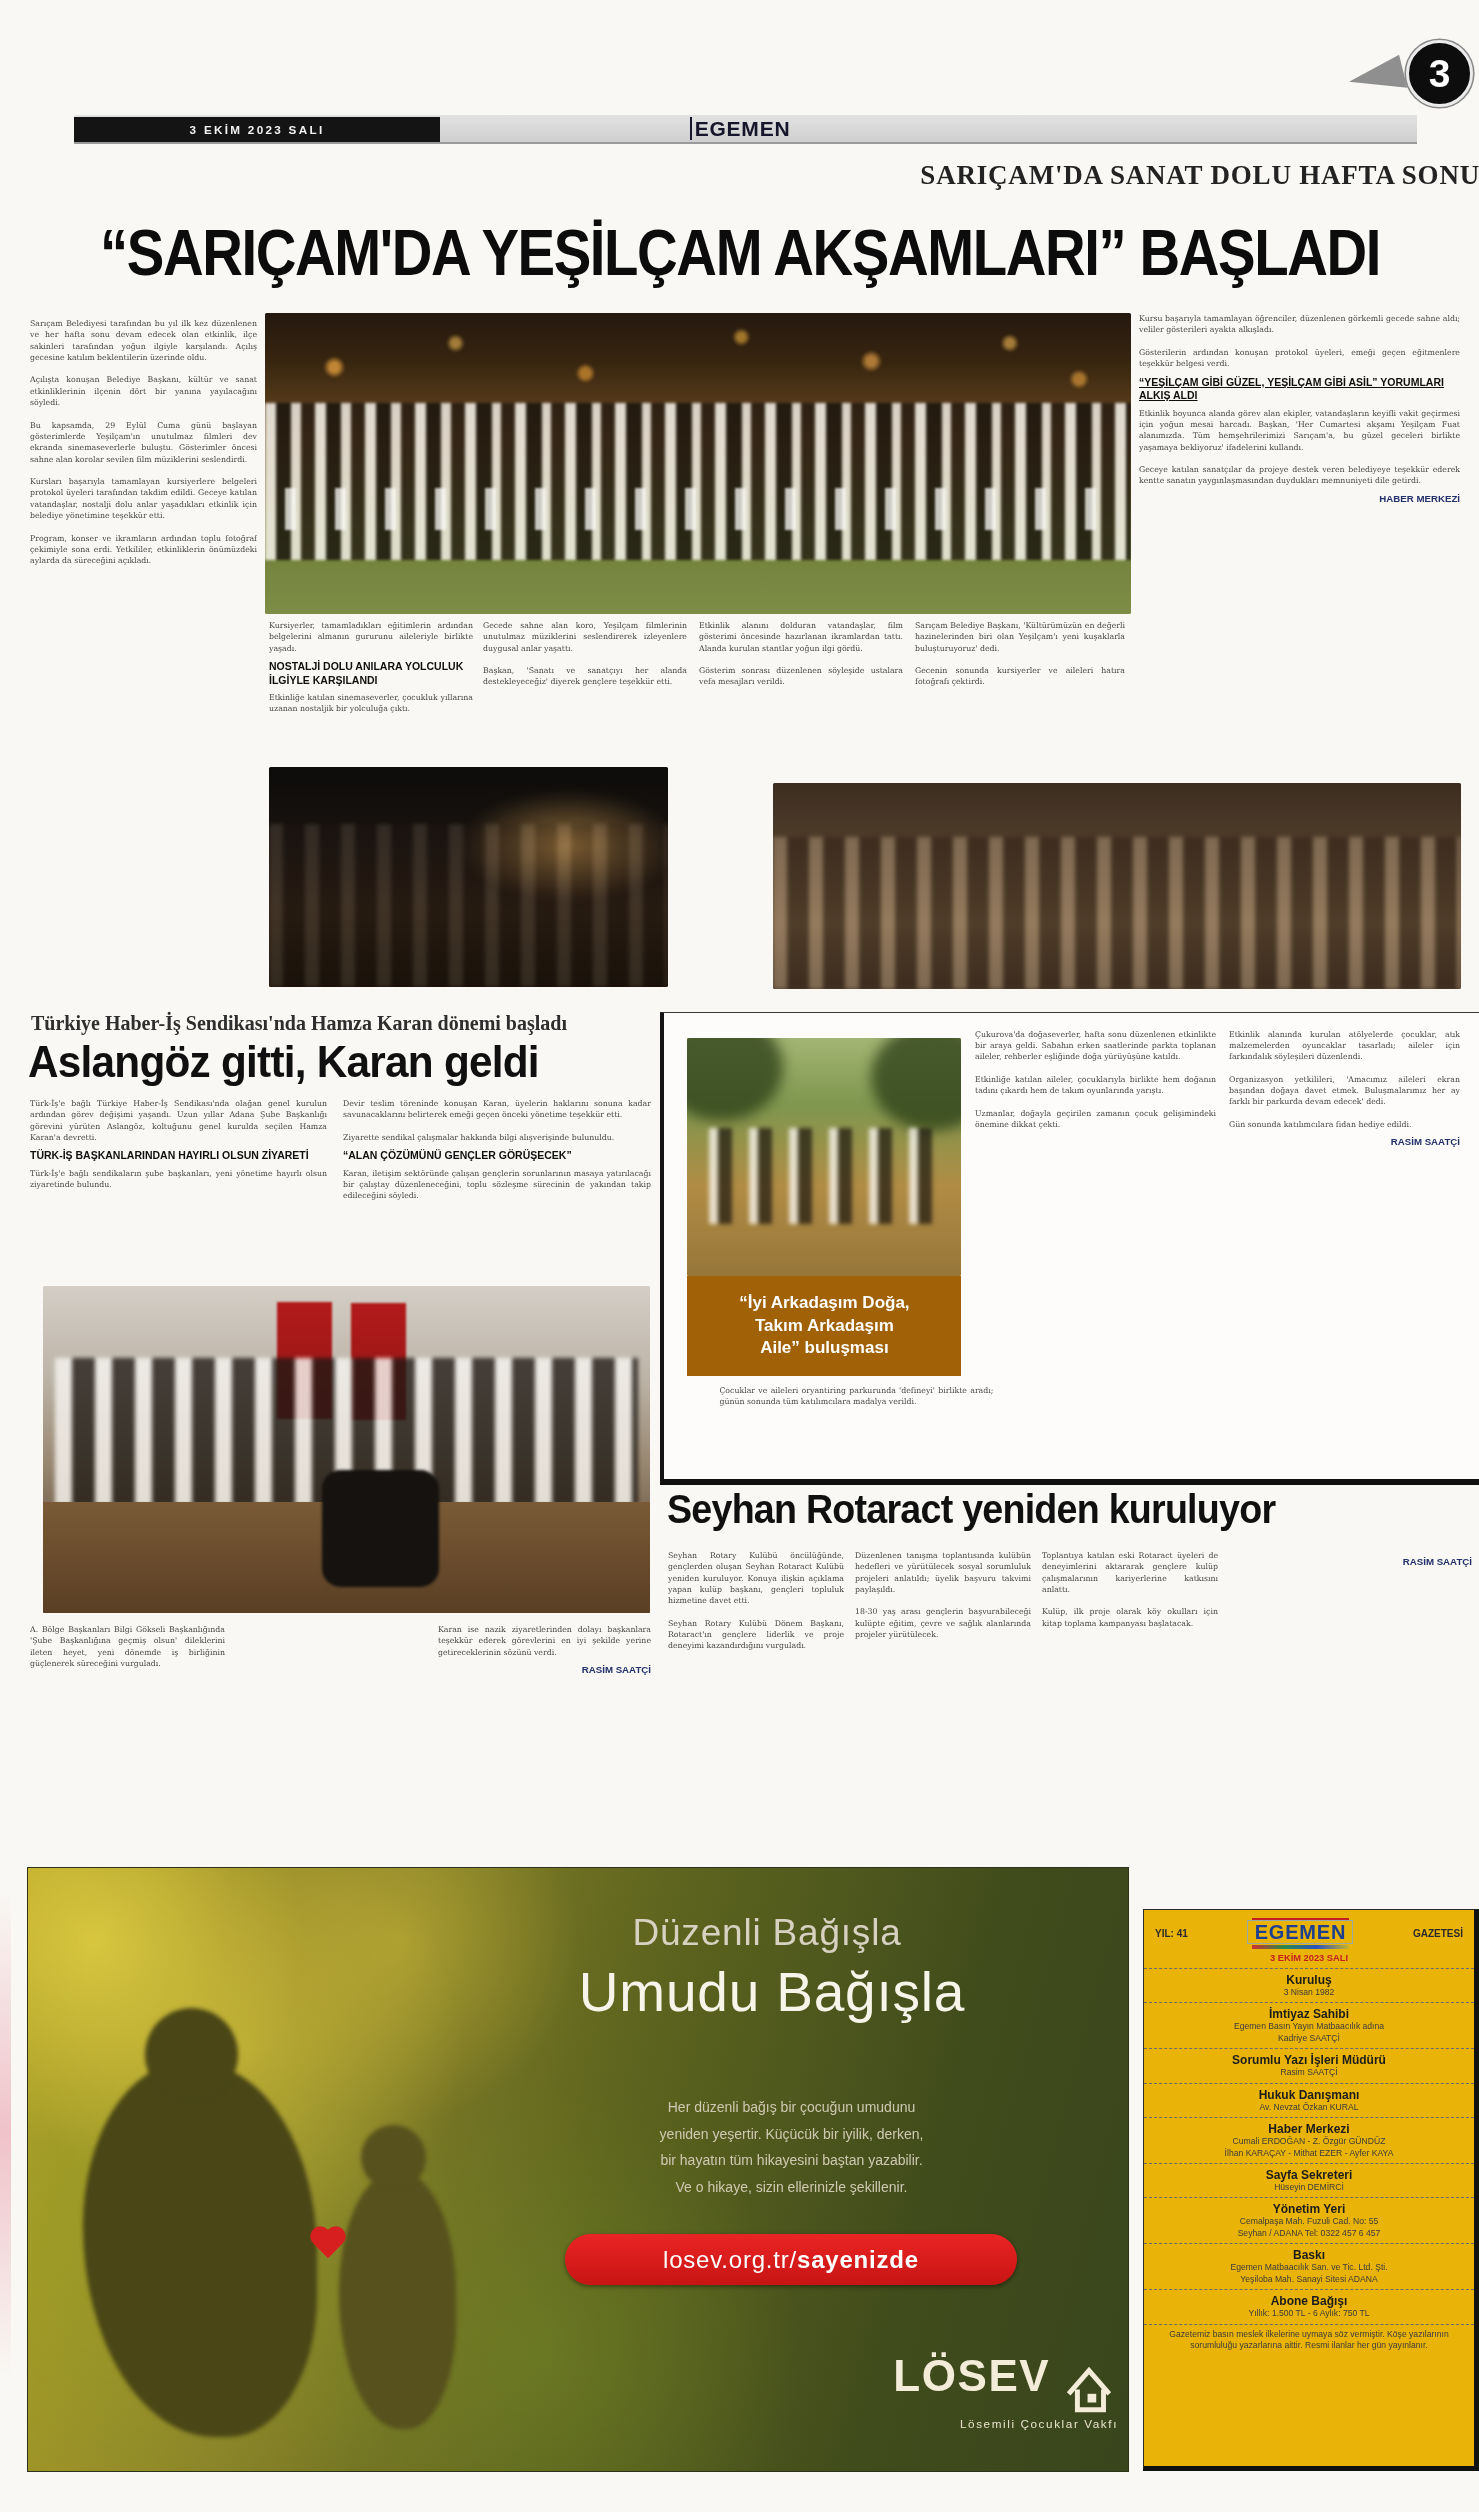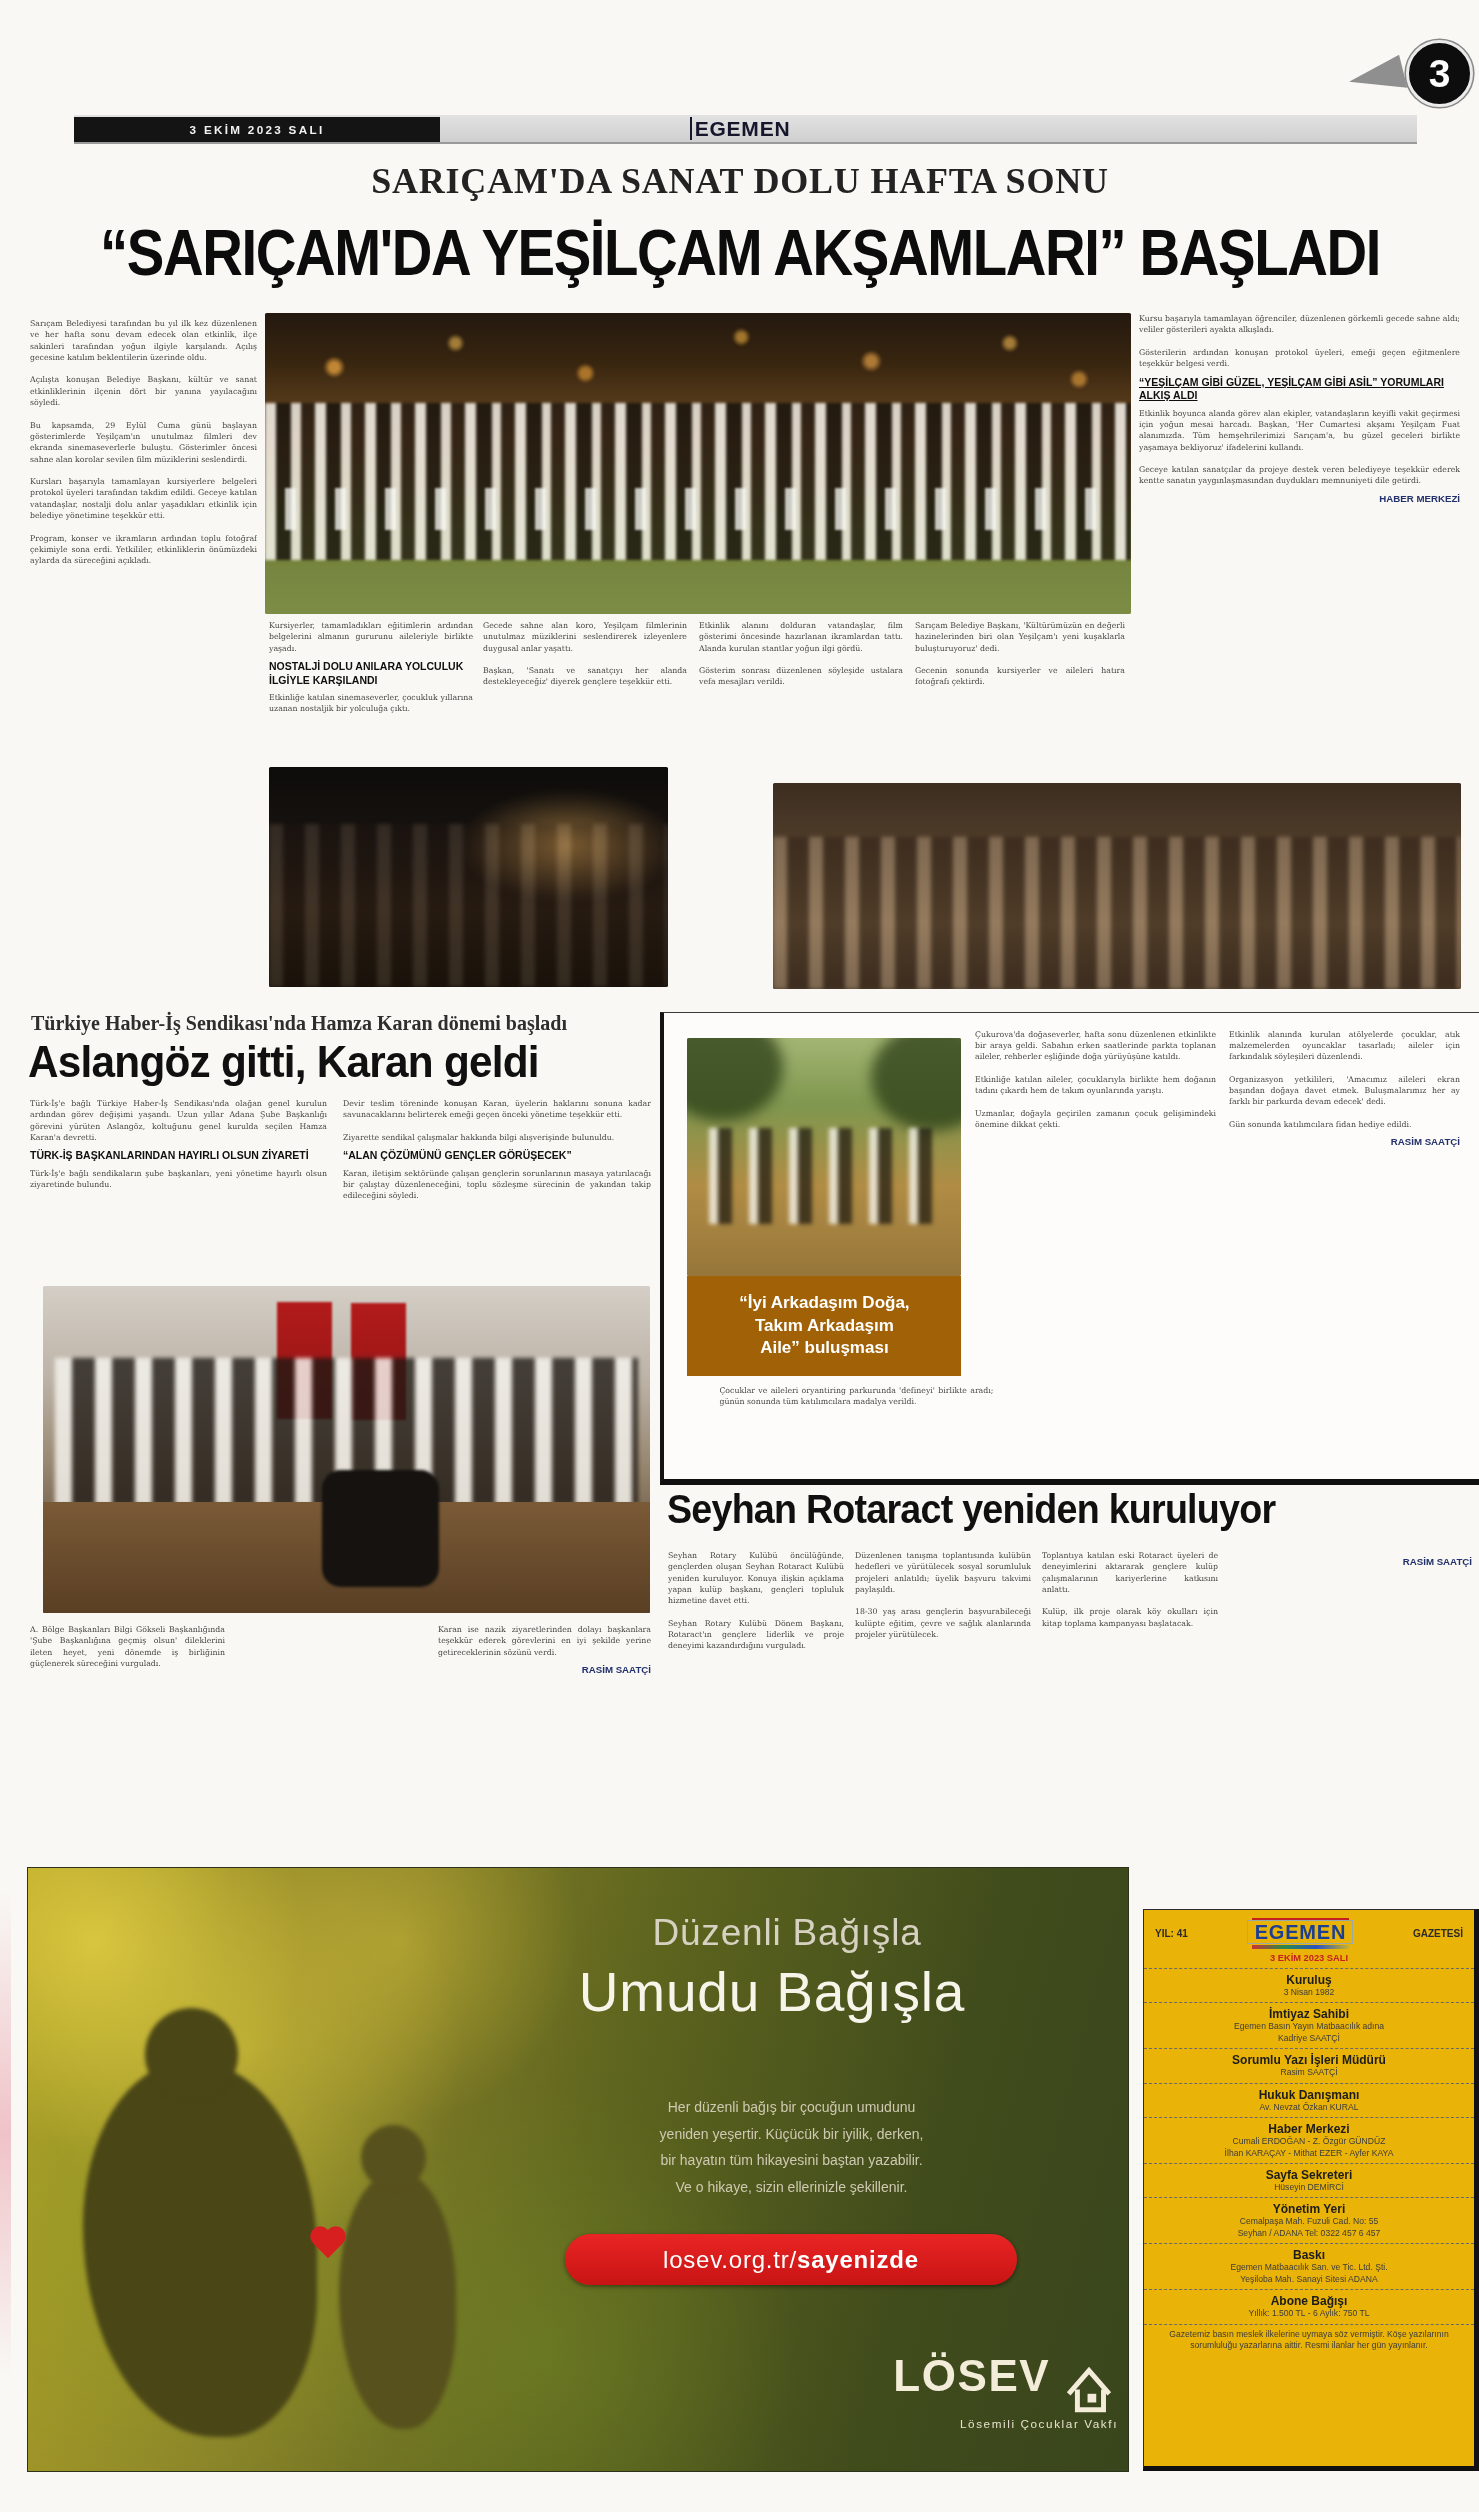--- a/index.html
+++ b/index.html
@@ -11,22 +11,22 @@
   .date-box{background:#141414;color:#f2f2f2;display:flex;align-items:center;justify-content:center;
             font-size:11.7px;font-weight:bold;letter-spacing:2.3px;}
   .mast-center{font-size:21px;font-weight:bold;color:#15152b;letter-spacing:0.8px;}
   .mast-center .bar{border-left:2.3px solid #15152b;margin-right:3.1px;}
   .badge-circle{background:#0d0d0d;border:3.1px solid #ececec;border-radius:50%;
                 display:flex;align-items:center;justify-content:center;color:#fff;
                 font-size:39px;font-weight:bold;box-shadow:0 0 0 1.6px #888;}
   .badge-wing{width:0;height:0;border-style:solid;border-width:14px 55px 20px 0;
               border-color:transparent #8f8f8f transparent transparent;transform:rotate(-14deg);}
   
-  .kicker{font-family:"Liberation Serif",serif;font-weight:700;font-size:36px;color:#232323;
-          text-align:center;letter-spacing:0.8px;}
+  .kicker{font-family:"Liberation Serif",serif;font-weight:700;font-size:27px;color:#232323;
+          text-align:right;letter-spacing:0.8px;}
   .main-head{font-size:64px;font-weight:900;color:#0c0c0c;text-align:center;white-space:nowrap;
              transform:scaleX(.88);transform-origin:center;letter-spacing:-1.6px;}
   .sec-head{font-size:45px;font-weight:900;color:#101010;letter-spacing:-0.8px;transform:scaleX(.94);transform-origin:left;white-space:nowrap;}
   .sec-kicker{font-family:"Liberation Serif",serif;font-size:20px;font-weight:600;color:#2e2e2e;}
   
   .coltext{font-family:"DejaVu Serif",serif;font-size:7.8px;line-height:1.45;color:#474745;
            text-align:justify;white-space:pre-line;overflow:hidden;}
   .subhead{font-family:"Liberation Sans",sans-serif;font-weight:bold;font-size:10.5px;color:#0f0f0f;
            line-height:1.3;margin:6.2px 0 4.7px 0;text-align:left;}
   .subhead.u{text-decoration:underline;}
@@ -249,21 +249,21 @@
   </div>
 
   <div class="abs edge-pink" style="left:0;top:1892px;width:11px;height:483px;"></div>
   <div class="abs ad" style="left:27px;top:1867px;width:1100px;height:603px;">
     <div class="ad-bokeh"></div>
     <div class="mother" style="left:55px;top:195px;width:234px;height:374px;"></div>
     <div class="mother" style="left:117px;top:140px;width:93px;height:93px;border-radius:50%;"></div>
     <div class="child" style="left:311px;top:304px;width:117px;height:257px;"></div>
     <div class="child" style="left:333px;top:257px;width:65px;height:65px;border-radius:50%;"></div>
     <div class="heart" style="left:290px;top:366px;"></div>
-    <div class="abs ad-line1" style="left:436px;top:44px;width:646px;">Düzenli Bağışla</div>
+    <div class="abs ad-line1" style="left:416px;top:44px;width:646px;">Düzenli Bağışla</div>
     <div class="abs ad-line2" style="left:405px;top:92px;width:678px;">Umudu Bağışla</div>
     <div class="abs ad-body" style="left:483px;top:226px;width:561px;">Her düzenli bağış bir çocuğun umudunu
 yeniden yeşertir. Küçücük bir iyilik, derken,
 bir hayatın tüm hikayesini baştan yazabilir.
 Ve o hikaye, sizin ellerinizle şekillenir.</div>
     <div class="abs ad-btn" style="left:537px;top:366px;width:452px;height:51px;">
       <span>losev.org.tr/</span>
         <span style="font-weight:bold;">sayenizde</span>
     </div>
     <div class="abs" style="left:763px;top:483px;width:327px;text-align:right;">

